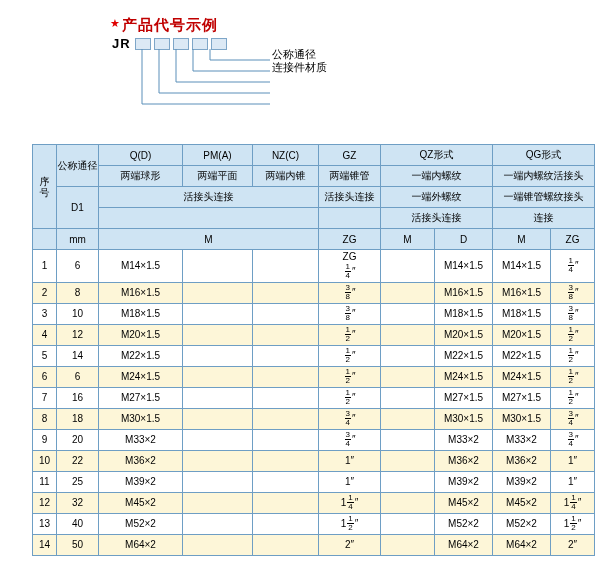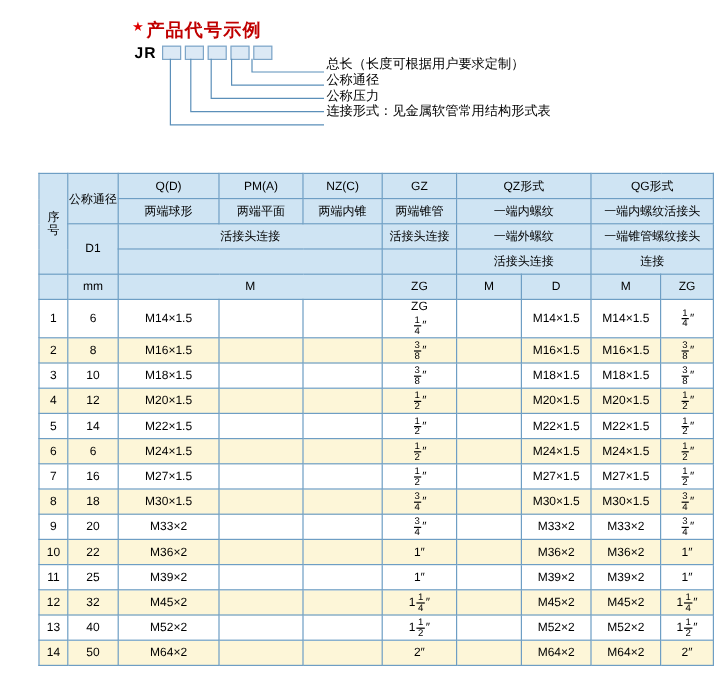--- a/index.html
+++ b/index.html
@@ -92,24 +92,22 @@
     <svg class="leaders">
 
       <path d="M142,49 L142,104 L270,104" stroke="#5b8fb9" fill="none" stroke-width="1"></path>
       <path d="M159,49 L159,93  L270,93" stroke="#5b8fb9" fill="none" stroke-width="1"></path>
       <path d="M176,49 L176,82  L270,82" stroke="#5b8fb9" fill="none" stroke-width="1"></path>
       <path d="M193,49 L193,71  L270,71" stroke="#5b8fb9" fill="none" stroke-width="1"></path>
       <path d="M210,49 L210,60  L270,60" stroke="#5b8fb9" fill="none" stroke-width="1"></path>
     </svg>
 
     <div class="labels">
-      <div>总长（长度可根据用户要求定制）</div>
       <div>公称通径</div>
-      <div>公称压力</div>
-      <div>连接形式：见金属软管常用结构形式表</div>
+      <div>连接件材质</div>
     </div>
   </div>
 
 
   <table>
     <colgroup>
       <col class="hdr-seq">
         <col class="hdr-dn">
       <col class="col-m1">
         <col class="col-m2">

